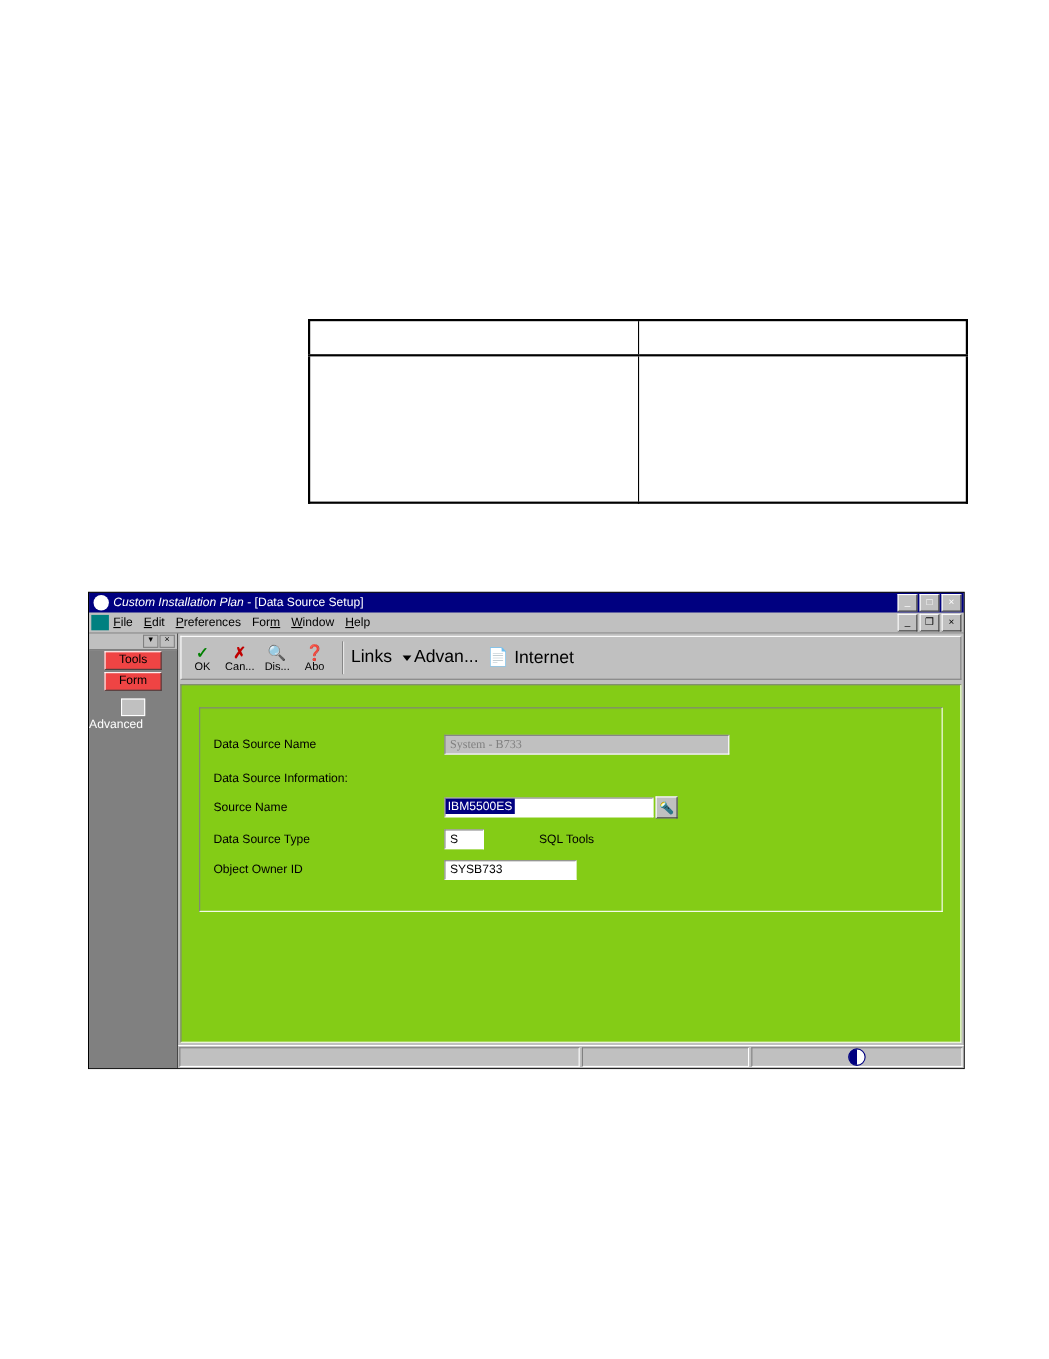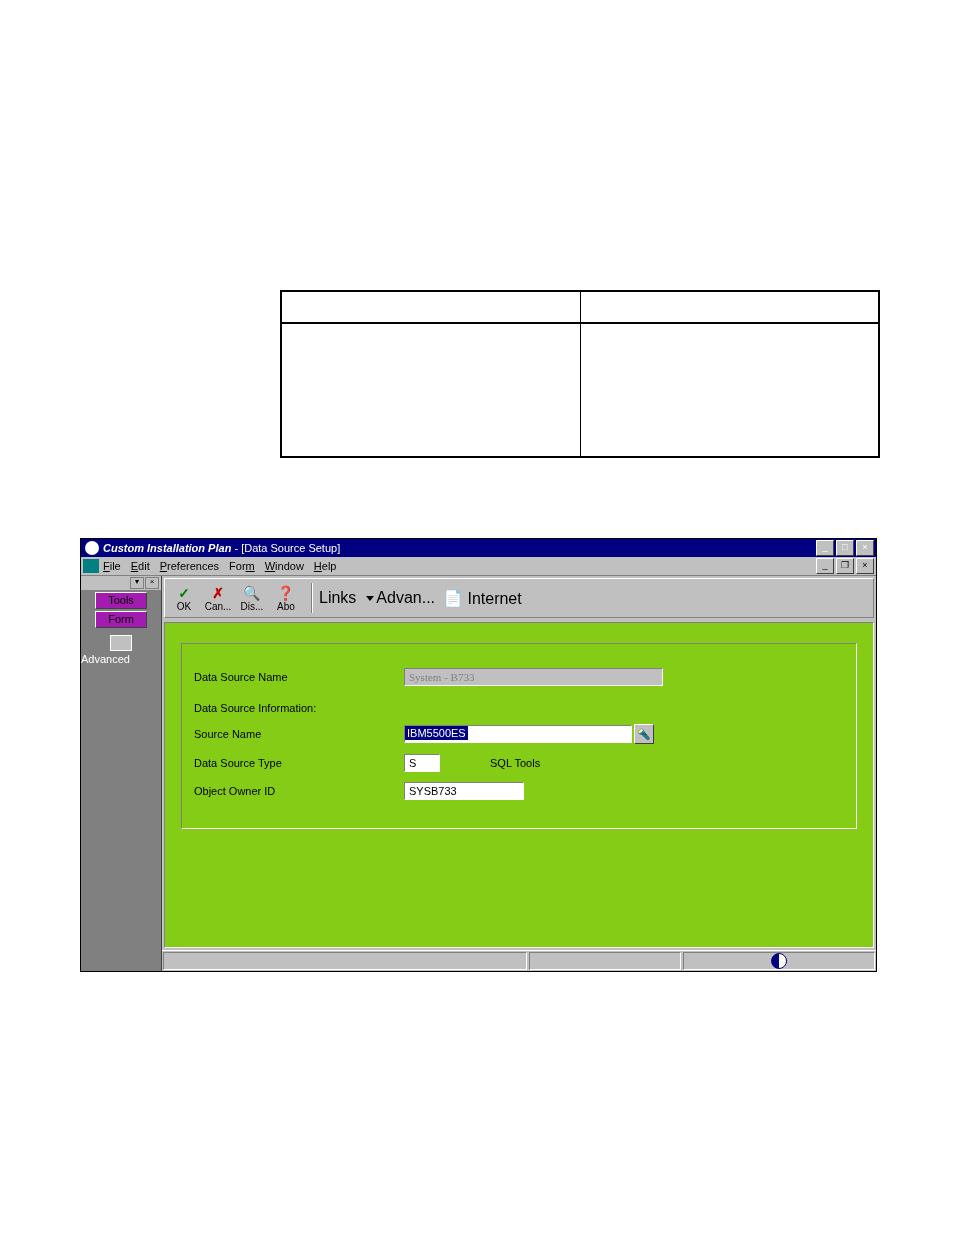--- a/index.html
+++ b/index.html
@@ -6,33 +6,33 @@
 .page{padding:0 80px}
 .tbl{border:2px solid #000;border-collapse:collapse;width:600px;margin:290px 0 0 200px}
 .tbl td{border:1px solid #000;padding:6px;vertical-align:top;height:18px}
 .tbl .hrow td{border-bottom:2px solid #000}
 .tbl .brow td{height:120px}
 .scr{margin-top:80px;display:inline-block}
 .win{width:795px;border:1px solid #000;background:#c0c0c0}
 .titlebar{background:#000080;color:#fff;height:18px;display:flex;align-items:center;font-size:11px}
 .titlebar .ico{width:14px;height:14px;margin:0 4px;background:#fff;border-radius:50%;display:inline-block}
 .titlebar .ttxt{flex:1}
-.tti{font-style:italic;font-weight:bold}
+.tti{font-style:italic;font-weight:normal}
 .winbtns{display:flex;margin-right:2px}
 .winbtn{width:16px;height:14px;background:#c0c0c0;border:1px solid #fff;border-right-color:#404040;border-bottom-color:#404040;margin-left:2px;font-size:9px;text-align:center;line-height:12px;font-family:Arial}
 .menubar{background:#c0c0c0;height:18px;display:flex;align-items:center;padding:0 2px;border-bottom:1px solid #808080}
 .menubar .mico{width:16px;height:14px;background:#008080;margin-right:4px;display:inline-block}
 .menubar span{margin-right:10px;cursor:default}
 .menubar u{text-decoration:underline}
 .menubar .mdiwin{margin-left:auto;display:flex}
 .body{display:flex;height:395px}
 .sidebar{width:80px;background:#808080;border-right:1px solid #404040;display:flex;flex-direction:column}
 .shead{height:14px;background:#c0c0c0;border-bottom:1px solid #808080;display:flex;justify-content:flex-end;align-items:center;padding-right:2px}
 .shead .sx{width:12px;height:10px;border:1px solid #808080;font-size:8px;text-align:center;line-height:8px;margin-left:1px;background:#c0c0c0}
-.sbtn{background:#a21caf;border:1px solid #fff;border-right-color:#404040;border-bottom-color:#404040;margin:1px 14px;height:15px;text-align:center;line-height:15px;font-size:11px}
+.sbtn{background:#ef4444;border:1px solid #fff;border-right-color:#404040;border-bottom-color:#404040;margin:1px 14px;height:15px;text-align:center;line-height:15px;font-size:11px}
 .sitem{color:#fff;text-align:left;margin-top:6px;font-size:11px}
 .sitem .sic{width:20px;height:14px;margin:0 auto 2px;background:#c0c0c0;border:1px solid #fff}
 .main{flex:1;background:#c0c0c0;display:flex;flex-direction:column}
 .toolbar{height:38px;border:1px solid #fff;border-right-color:#808080;border-bottom-color:#808080;margin:2px;display:flex;align-items:center;padding:0 4px}
 .tbtn{width:30px;text-align:center;font-size:10px;margin-right:4px}
 .tbtn .tic{height:16px;display:flex;justify-content:center;align-items:center;font-size:14px}
 .chk{color:#008000;font-weight:bold}
 .xmk{color:#c00000;font-weight:bold}
 .sep{width:1px;height:30px;background:#808080;border-right:1px solid #fff;margin:0 6px}
 .lnk{font-size:16px;margin-right:8px}
@@ -133,21 +133,21 @@
    </div>
    <div class="content">
     <div class="fgroup">
      <div class="frow">
       <div class="flab">Data Source Name</div>
       <input class="ftxt dis" style="width: 259px; font-family: Liberation Serif, serif;" readonly="" value="System - B733">
      </div>
      <div class="section">Data Source Information:</div>
      <div class="frow">
       <div class="flab">Source Name</div>
-      <div class="ftxt" style="width:228px;padding:0"><span class="sel" style="display:inline-block;padding:1px 2px;background:#000080;color:#fff">IBM5500ES</span></div>
+      <div class="ftxt" style="width:190px;padding:0"><span class="sel" style="display:inline-block;padding:1px 2px;background:#000080;color:#fff">IBM5500ES</span></div>
       <div class="flbtn">
                     <span>🔦</span>
                   </div>
      </div>
      <div class="frow">
       <div class="flab">Data Source Type</div>
       <input class="ftxt" style="width: 36px;" value="S">
       <span style="margin-left:50px">SQL Tools</span>
      </div>
      <div class="frow">

